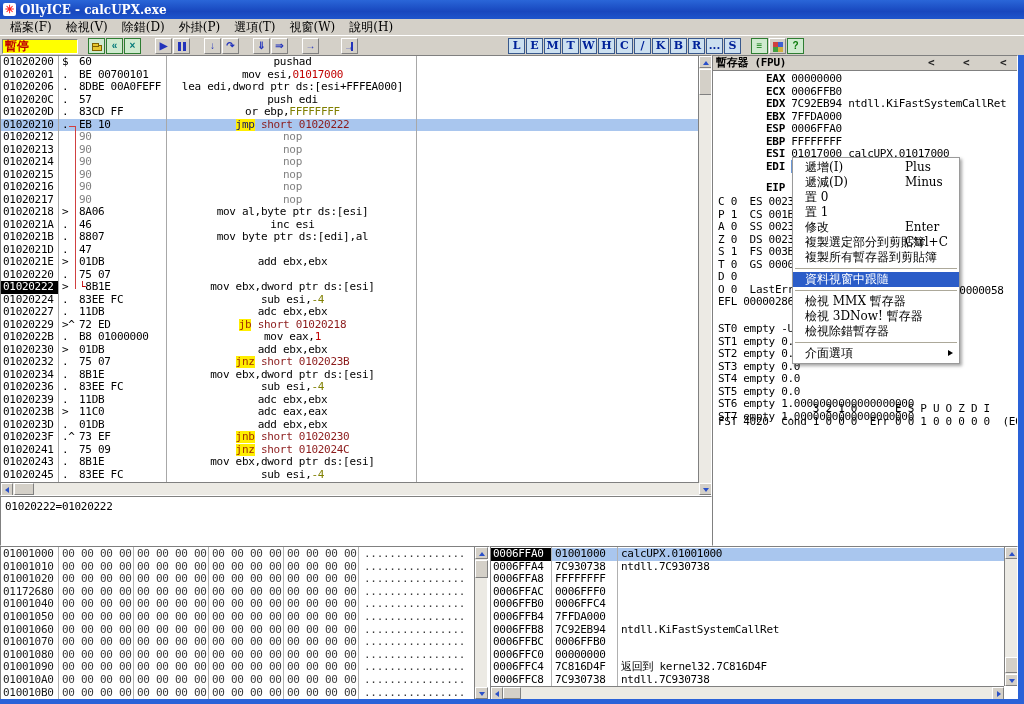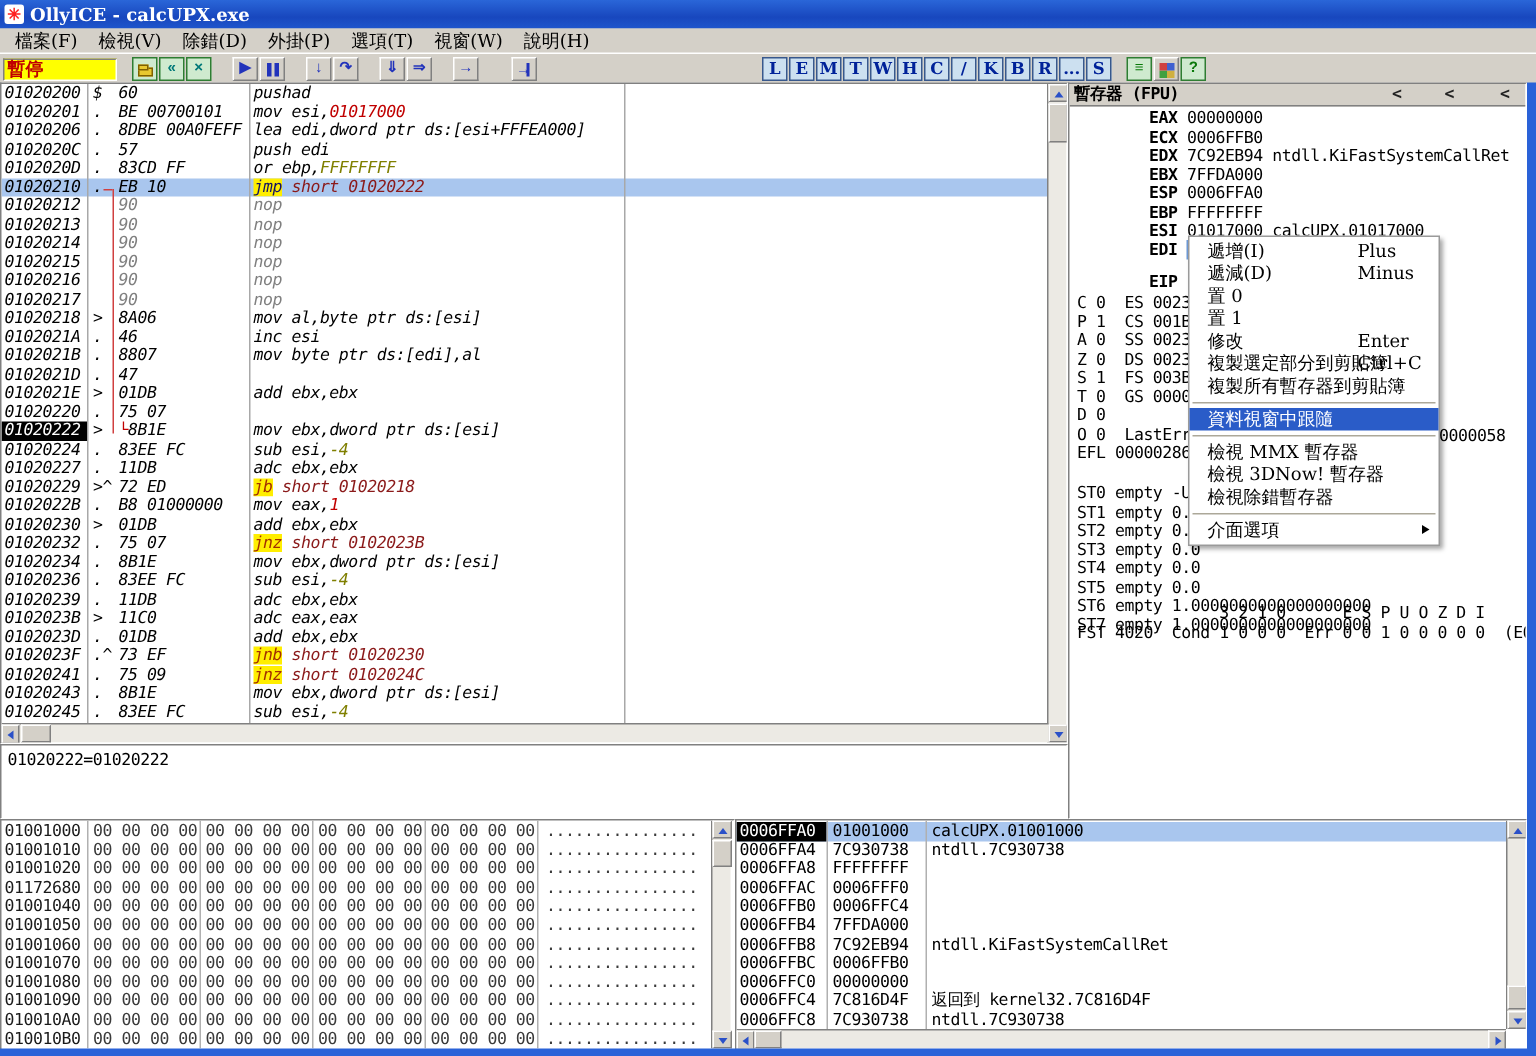--- a/index.html
+++ b/index.html
@@ -45,40 +45,40 @@
   .tb-btn.blue-l { background:#CCE0F0; border-color:#38588C; color:#002299; font-family:"DejaVu Serif", serif; font-size:11px; }
   .tb-btn.greenb { background:#CFEACF; border-color:#2E7D32; }
   .ico-folder { position:absolute; left:3px; top:6px; width:10px; height:6px; background:#E8C830; border:1px solid #806000; }
   .ico-folder::before { content:""; position:absolute; left:-1px; top:-3px; width:5px; height:2px; background:#E8C830; border:1px solid #806000; }
   .ico-pause { position:absolute; left:4px; top:3px; width:3px; height:9px; background:#2233BB; box-shadow:5px 0 0 #2233BB; }
   .ico-arrowbar { position:absolute; left:2px; top:3px; width:9px; height:9px; color:#2233BB; font-size:10px; line-height:9px; border-right:2px solid #2233BB; }
   .ico-grid { position:absolute; left:3px; top:3px; width:5px; height:5px; background:#D04040; box-shadow:5px 0 0 #4060D0, 0 5px 0 #40A040, 5px 5px 0 #D0B040; }
 
   
   .pane { position:absolute; background:#fff; border:1px solid; border-color:#808080 #fff #fff #808080; overflow:hidden; }
-  #disasm-pane  { left:0;   top:55px;  width:712px; height:441px;font-style:italic; }
+  #disasm-pane  { left:0;   top:55px;  width:712px; height:441px; }
   #info-pane    { left:0;   top:496px; width:712px; height:50px;  }
   #regs-pane    { left:712px; top:55px; width:306px; height:491px; }
   #hexdump-pane { left:0;   top:546px; width:490px; height:154px; }
   #stack-pane   { left:490px; top:546px; width:528px; height:154px; }
 
   
   #border-right { position:absolute; left:1018px; top:55px; width:6px; height:649px; background:#2A62D8; }
   #border-bottom{ position:absolute; left:0; top:699px; width:1024px; height:5px; background:#2A62D8; }
 
   
   #disasm-rows { position:absolute; left:0; top:0; width:698px; height:428px; }
   .dz-row { position:relative; height:12.5px; line-height:12.5px; white-space:pre; display:flex; }
   .dz-row.sel { background:var(--sel); }
   .dz-addr { width:57px; padding-left:2px; flex:none; }
   .dz-addr.eip { background:#000; color:#fff; }
   .dz-mark { width:21px; padding-left:4px; flex:none; color:#000; }
   .dz-hex  { width:87px; flex:none; overflow:hidden; }
   .dz-hex.gray { color:var(--gray); }
-  .dz-ins  { padding-left:3px; flex:none; width:250px; overflow:hidden; }
+  .dz-ins  { padding-left:3px; flex:none; width:250px; overflow:hidden;text-align:center; }
   .dz-sep  { position:absolute; top:0; height:428px; width:1px; background:#A8A8A8; }
   .tk-p { color:#000; } .tk-g { color:var(--gray); }
   .tk-r { color:var(--red); } .tk-m { color:var(--maroon); }
   .tk-o { color:var(--olive); }
   .tk-jy { background:var(--hl); color:#141464; }
   .tk-jr { background:var(--hl); color:#A33000; }
   .hexlead { color:#C00000; }
   #jump-line { position:absolute; left:74px; top:70px; width:1px; height:163px; background:#D04040; }
   #jump-line::before { content:""; position:absolute; left:-6px; top:0; width:6px; height:1px; background:#D04040; }
 

